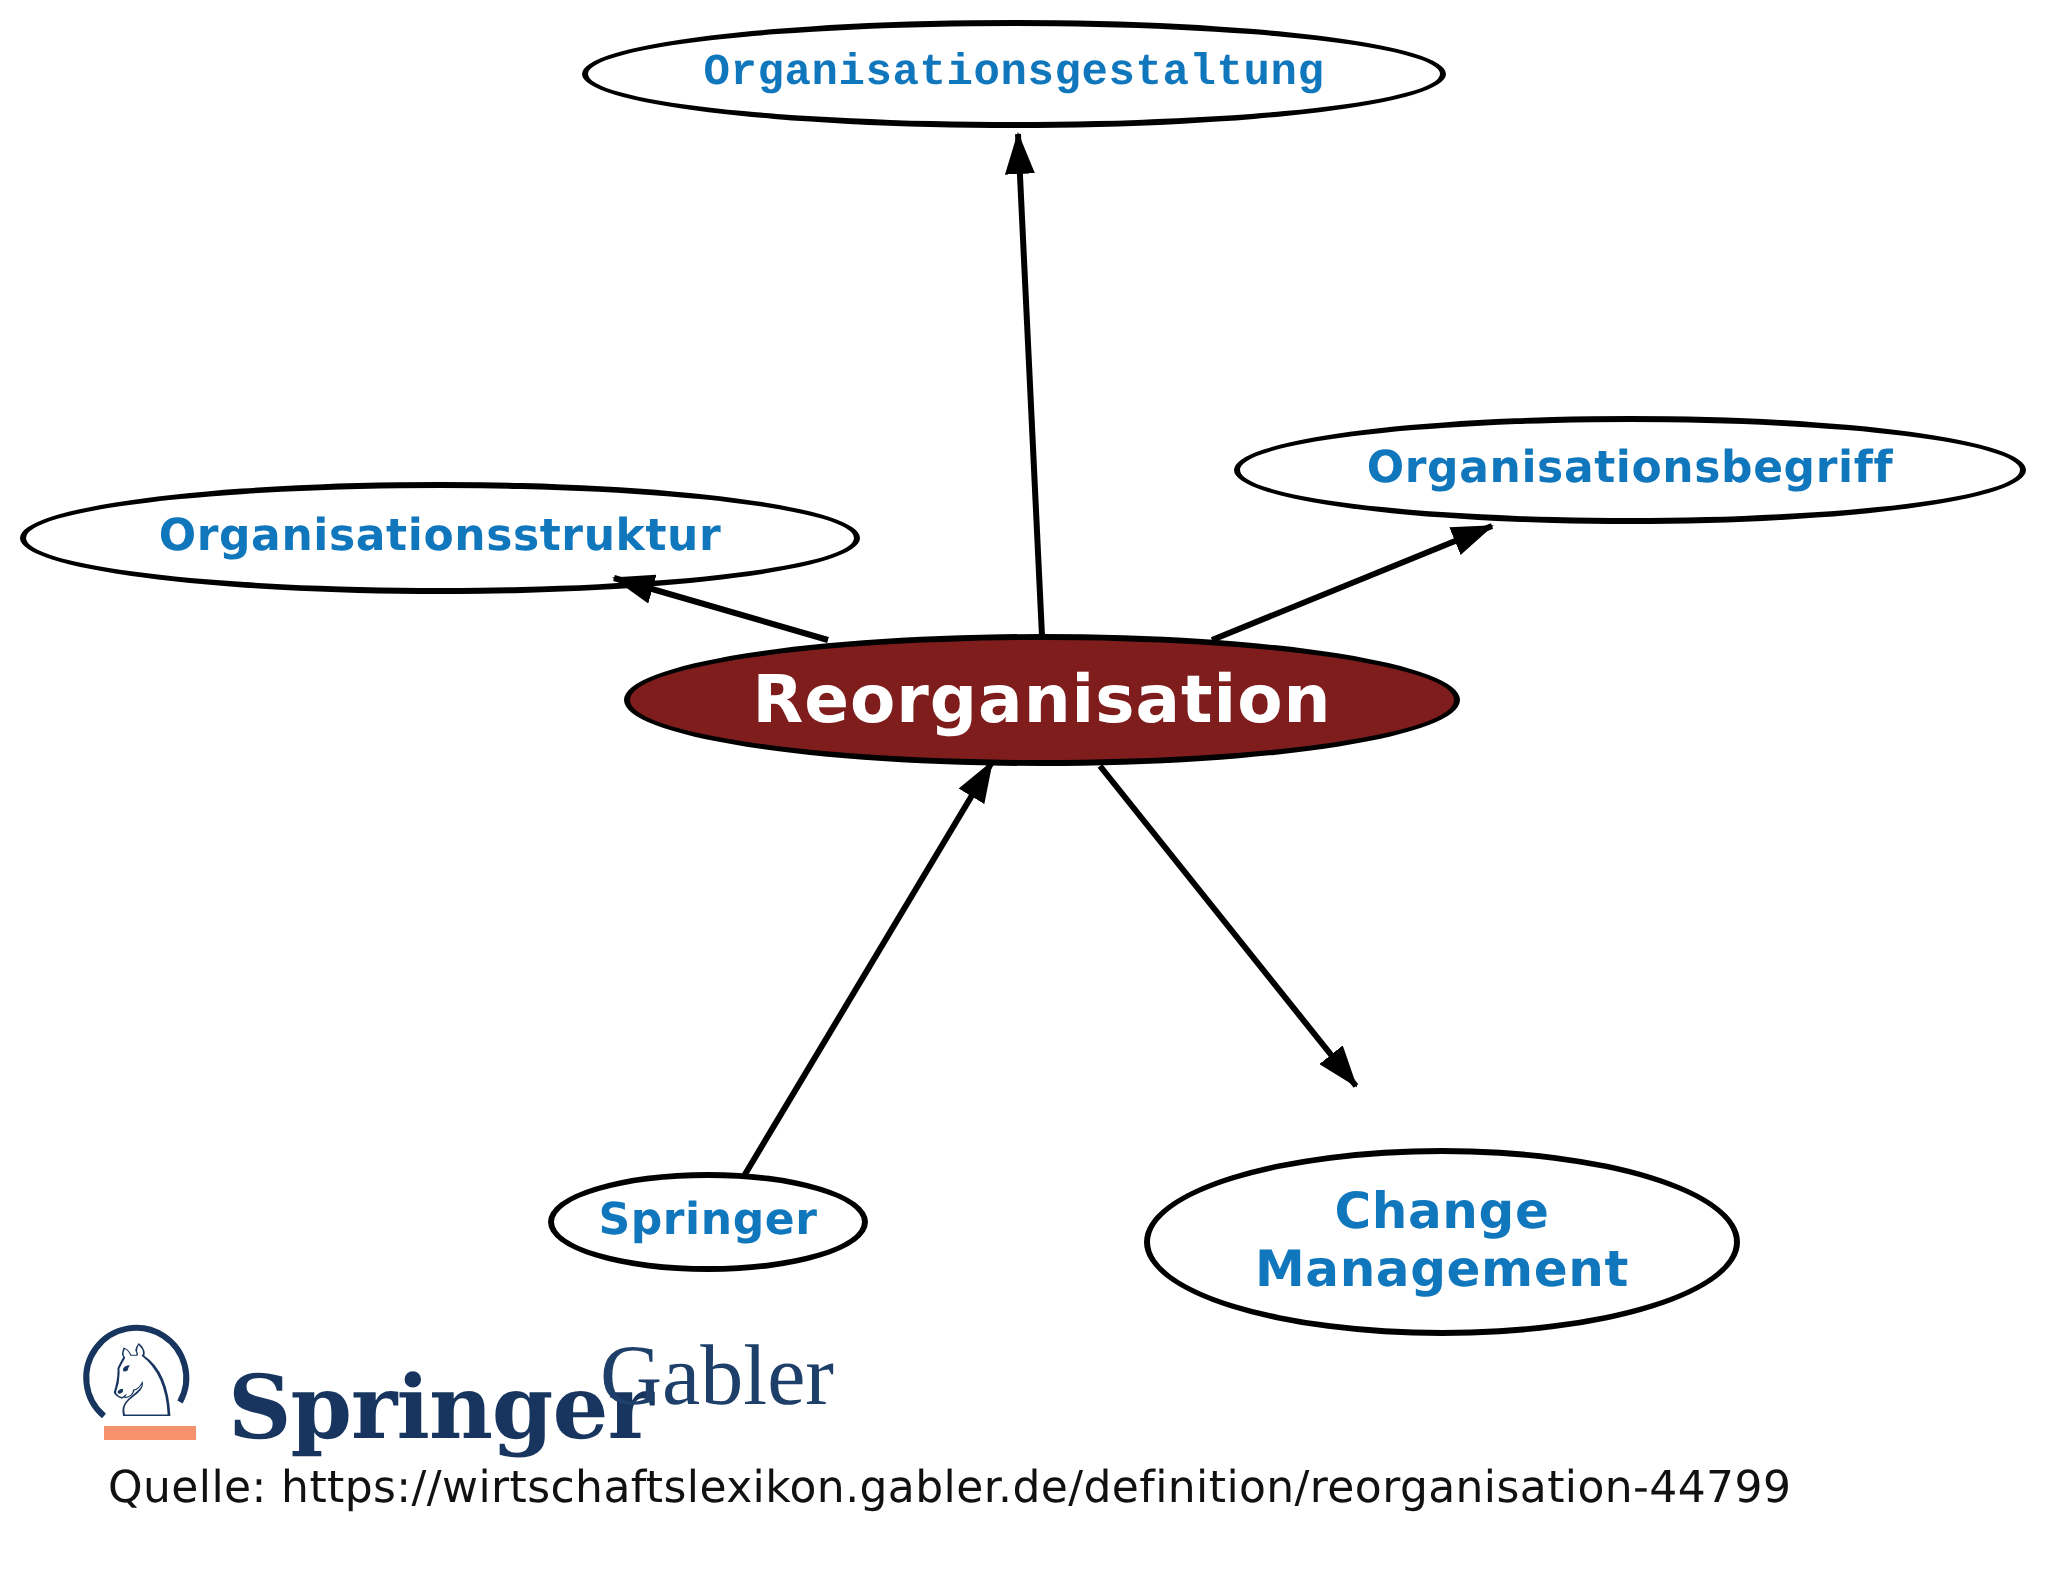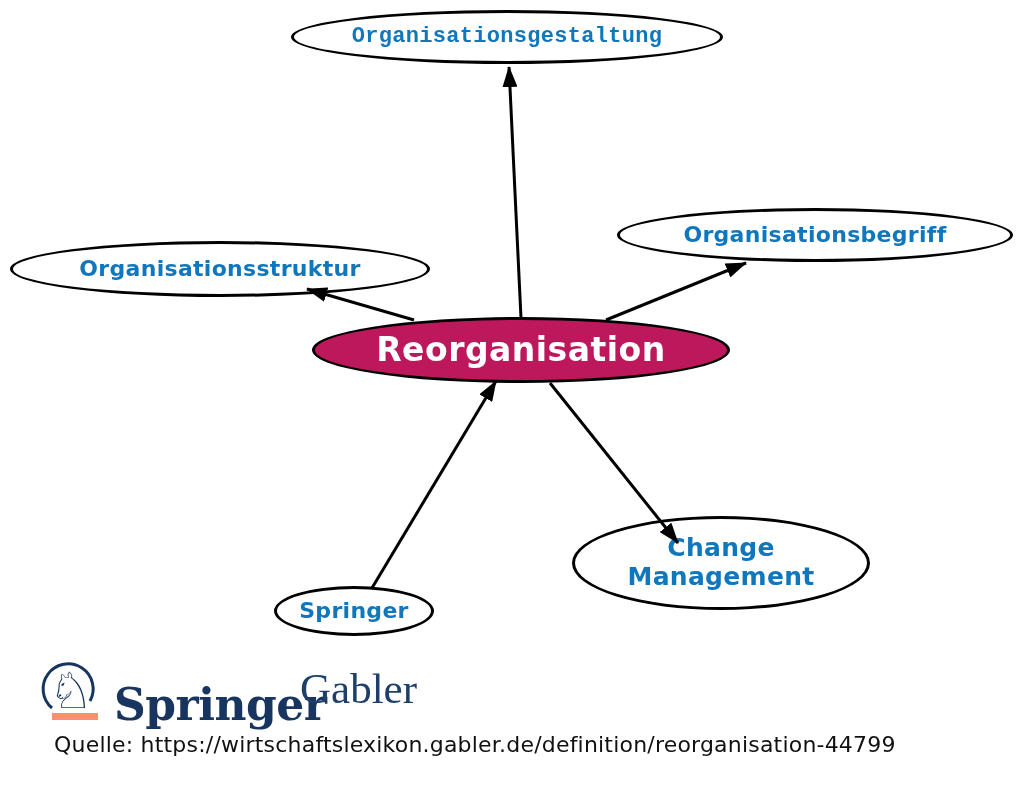--- a/index.html
+++ b/index.html
@@ -23,21 +23,21 @@
     display: flex; align-items: center; justify-content: center;
     text-align: center;
   }
   .node .nlabel {
     font-weight: bold;
     font-size: 22px;
     color: #1177bd;
     letter-spacing: 0.3px;
     line-height: 1.15;
   }
-  .node.center-node { background: #be185d; }
+  .node.center-node { background: #7f1d1d; }
   .node.center-node .nlabel {
     color: #ffffff;
     font-size: 33px;
     letter-spacing: 0.5px;
   }
   .node.cm-node .nlabel { font-size: 25px; max-width: 225px; }
   .logo { position: absolute; left: 38px; top: 656px; width: 440px; height: 70px; }
   .logo-icon { position: absolute; left: 0px; top: 0px; width: 66px; height: 66px; }
   .logo-icon svg { display: block; }
   .logo-underline {
@@ -82,21 +82,21 @@
   </div>
 
   <div class="node center-node" style="left:312px; top:317px; width:418px; height:66px;">
     <span class="nlabel">Reorganisation</span>
   </div>
 
   <div class="node" style="left:274px; top:586px; width:160px; height:50px;">
     <span class="nlabel">Springer</span>
   </div>
 
-  <div class="node cm-node" style="left:572px; top:516px; width:298px; height:94px;">
+  <div class="node cm-node" style="left:572px; top:574px; width:298px; height:94px;">
     <span class="nlabel">Change Management</span>
   </div>
 
   <svg class="edges-layer" viewBox="0 0 1024 660" xmlns="http://www.w3.org/2000/svg">
     <defs>
       <marker id="arrowhead" markerUnits="userSpaceOnUse" markerWidth="21" markerHeight="15" refX="20" refY="7.5" orient="auto">
         <path d="M0,0 L21,7.5 L0,15 Z" fill="#000000"></path>
       </marker>
     </defs>
     <line x1="521" y1="318" x2="509" y2="67" stroke="#000000" stroke-width="3" marker-end="url(#arrowhead)"></line>

